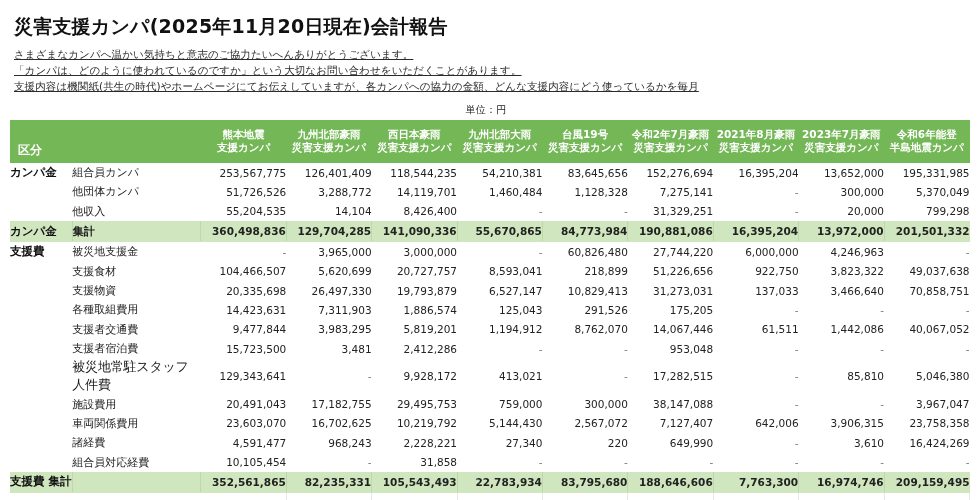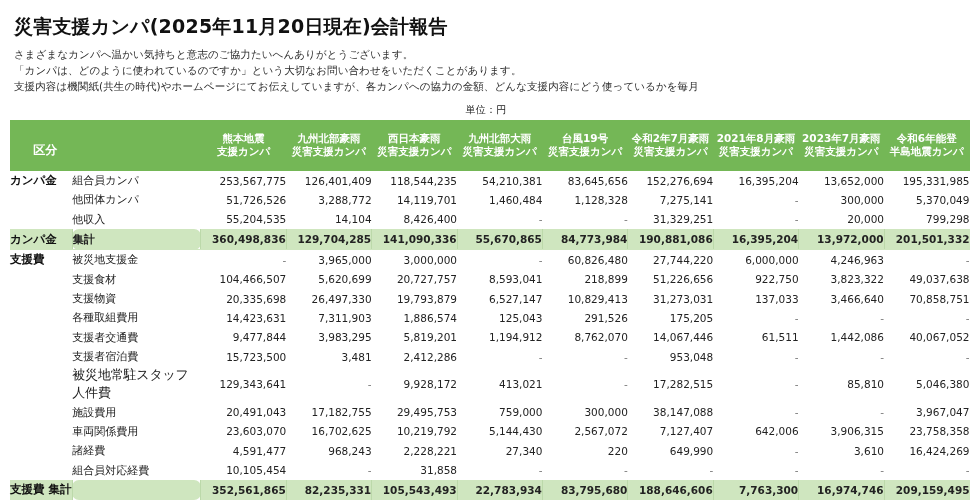--- a/index.html
+++ b/index.html
@@ -25,21 +25,21 @@
     color:#111;
     white-space:nowrap;
   }
   .intro{
     margin:0 0 0 4px;
     font-size:10.5px;
     line-height:1.52;
     color:#2b2b2b;
     letter-spacing:0.1px;
   }
-  .intro p{margin:0;white-space:nowrap;}
+  .intro p{margin:0;white-space:nowrap;text-decoration:underline;}
   .unit-label{
     text-align:center;
     font-size:10px;
     color:#222;
     margin:8px 8px 3px 0;
     letter-spacing:.3px;
   }
   table.report{
     border-collapse:collapse;
     width:960px;
@@ -59,24 +59,24 @@
     color:#ffffff;
     font-weight:700;
     font-size:10.5px;
     height:38px;
     border-right:1px solid #ffffff;
     text-align:center;
     line-height:1.25;
     letter-spacing:0px;
   }
   thead th.hdr-kubun{
-    text-align:center;
+    text-align:left;
     padding-left:8px;
     vertical-align:bottom;
-    padding-bottom:12px;
+    padding-bottom:4px;
     font-size:12px;
   }
   thead th.hdr-blank{background:#74b756;}
   thead th .l1{display:block;}
   thead th .l2{display:block;}
   
   tbody td{
     height:19.4px;
     font-size:10.5px;
     border-bottom:1px solid #dfeed6;
@@ -107,21 +107,21 @@
   }
   
   tr.subtotal td{
     background:#cfe6bf;
     font-weight:700;
     border-bottom:1px solid #cfe6bf;
     border-right:1px solid #bcd9aa;
     height:20px;
   }
   tr.subtotal td.cat{background:#cfe6bf;font-size:11.5px;}
-  tr.subtotal td.item{background:#cfe6bf;font-weight:700;font-size:11px;border-radius:7px;}
+  tr.subtotal td.item{background:#cfe6bf;font-weight:700;font-size:11px;}
   tr.subtotal td.num{font-weight:700;}
   tr.spacer td{
     background:#ffffff;
     height:15px;
     border-bottom:1px solid #ffffff;
     border-right:1px solid #ffffff;
   }
   tr.spacer td.rightcells{border-right:1px solid #e6e6e6;}
   tr.top-edge td{border-top:1px solid #74b756;}
   .dash{color:#777;}

